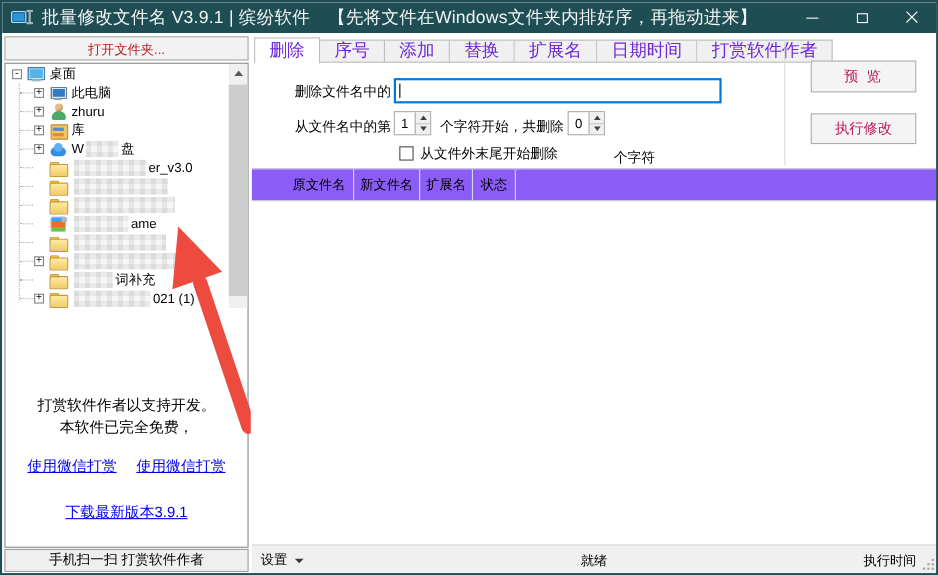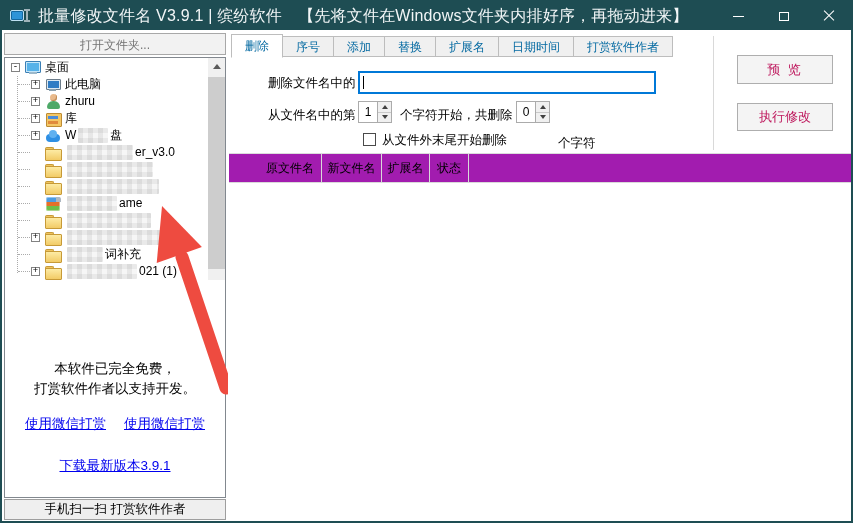--- a/index.html
+++ b/index.html
@@ -21,21 +21,21 @@
   .ctl-max i{display:block;width:10px;height:9px;border:1px solid #fff;}
   .ctl-close i{position:absolute;left:16px;top:13px;width:14px;height:1px;background:#fff;}
   .ctl-close i.b1{transform:rotate(45deg);}
   .ctl-close i.b2{transform:rotate(-45deg);}
 
   
   .left{position:absolute;left:0;top:28px;width:226px;height:491px;background:#fff;}
   .right{position:absolute;left:227px;top:28px;width:622px;height:491px;background:#fff;}
 
   
-  .openbtn{position:absolute;left:2px;right:2px;top:3px;height:22px;background:#F2F2F2;border:1px solid #A8A8A8;font-size:12px;color:#737373;line-height:20px;font-family:inherit;}
+  .openbtn{position:absolute;left:2px;right:2px;top:3px;height:22px;background:#F2F2F2;border:1px solid #A8A8A8;font-size:12px;color:#b91c1c;line-height:20px;font-family:inherit;}
   .treebox{position:absolute;left:2px;right:2px;top:27px;height:441px;border:1px solid #82888F;background:#fff;overflow:hidden;}
   .tree{position:absolute;left:0;top:1px;right:18px;}
   .vline{position:absolute;left:12px;top:18px;height:197px;border-left:1px dotted #ABABAB;}
   .trow{display:flex;align-items:center;height:17px;padding-left:6px;font-size:12px;color:#000;position:relative;white-space:nowrap;}
   .trow.lvl1{padding-left:26px;}
   .hline{position:absolute;left:13px;top:8px;width:12px;border-top:1px dotted #ABABAB;}
   .exp{flex:none;width:9px;height:9px;border:1px solid #828282;background:#fff;font:9px/7px "Liberation Mono","DejaVu Sans Mono",monospace;text-align:center;margin-right:5px;color:#000;}
   .expsp{flex:none;width:14px;}
   .tl{line-height:17px;}
   .redact{flex:none;height:15px;margin:0 2px;border-radius:1px;
@@ -66,39 +66,39 @@
   .donate{position:absolute;left:0;right:0;top:301px;text-align:center;font-size:13.5px;color:#000;}
   .donate .dl{line-height:20px;}
   .dlinks{margin-top:16px;display:flex;justify-content:center;gap:18px;font-size:13.5px;}
   .dlinks2{margin-top:24px;font-size:13.5px;}
   a.lnk{color:#0000EE;text-decoration:underline;cursor:pointer;}
   .bottombar{position:absolute;left:2px;right:2px;top:469px;height:21px;background:#EFEFEF;border:1px solid #9E9E9E;text-align:center;font-size:12.5px;line-height:19px;color:#000;}
   .arrowsvg{position:absolute;left:0;top:0;width:226px;height:491px;pointer-events:none;}
 
   
   .tabstrip{position:absolute;left:2px;top:3px;height:24px;display:flex;align-items:flex-end;}
-  .tab{height:21px;padding:0 13px;background:#F0F0F0;border:1px solid #BDBDBD;border-left:none;font-size:12px;line-height:20px;color:#0369a1;}
+  .tab{height:21px;padding:0 13px;background:#F0F0F0;border:1px solid #BDBDBD;border-left:none;font-size:16px;line-height:20px;color:#6d28d9;}
   .tab:first-child{border-left:1px solid #BDBDBD;}
   .tab.active{height:24px;background:#fff;border:1px solid #BDBDBD;border-bottom:1px solid #fff;line-height:23px;position:relative;z-index:2;margin-bottom:-1px;}
   .flabel{position:absolute;font-size:12.5px;color:#000;white-space:nowrap;}
   .txtinput{position:absolute;left:129px;top:41px;width:298px;height:23px;border:2px solid #0078D7;background:#fff;}
   .caret{position:absolute;left:3px;top:3px;width:1px;height:13px;background:#000;}
   .spinner{position:absolute;width:34px;height:22px;border:1px solid #ABABAB;background:#fff;display:flex;}
   .spin-val{flex:1;font-size:12px;text-align:center;line-height:20px;}
   .spin-btns{width:14px;border-left:1px solid #ABABAB;display:flex;flex-direction:column;background:#F0F0F0;}
   .spin-up,.spin-dn{flex:1;display:flex;align-items:center;justify-content:center;}
   .spin-up::before{content:"";border-left:3px solid transparent;border-right:3px solid transparent;border-bottom:4px solid #404040;}
   .spin-dn::before{content:"";border-left:3px solid transparent;border-right:3px solid transparent;border-top:4px solid #404040;}
   .spin-dn{border-top:1px solid #C9C9C9;}
   .checkbox{position:absolute;left:134px;top:103px;width:13px;height:13px;border:1px solid #4A4A4A;background:#fff;}
   .vdivider{position:absolute;left:484px;top:6px;height:114px;border-left:1px solid #D9D9D9;}
   .abtn{position:absolute;left:508px;width:96px;background:#F4F4F4;border:1px solid #AEAEAE;font-size:13px;color:#be185d;text-align:center;font-family:inherit;}
   .abtn.preview{top:25px;height:29px;letter-spacing:2px;}
   .abtn.exec{top:73px;height:28px;}
-  .thead{position:absolute;left:0;right:0;top:123px;height:30px;border-top:1px solid #DCDCDC;border-bottom:1px solid #D9D9D9;display:flex;align-items:stretch;background:#a21caf;}
+  .thead{position:absolute;left:0;right:0;top:123px;height:30px;border-top:1px solid #DCDCDC;border-bottom:1px solid #D9D9D9;display:flex;align-items:stretch;background:#8b5cf6;}
   .th{font-size:12px;color:#000;display:flex;align-items:center;justify-content:center;border-right:1px solid #D9D9D9;}
   .th.c0{width:30px;border-right:none;}
   .th.c1{width:63px;}
   .th.c2{width:60px;}
   .th.c3{width:48px;}
   .th.c4{width:39px;}
   .tbody{position:absolute;left:0;right:0;top:153px;bottom:26px;background:#fff;}
   .statusbar{position:absolute;left:0;right:0;bottom:0;height:26px;background:#F0F0F0;border-top:1px solid #D7D7D7;font-size:12px;color:#000;}
   .sb-settings{position:absolute;left:8px;top:5px;display:flex;align-items:center;gap:7px;}
   .sb-caret{width:0;height:0;border-left:4px solid transparent;border-right:4px solid transparent;border-top:4px solid #3A3A3A;}
@@ -222,22 +222,22 @@
             <span class="ic ic-folder"></span>
             <span class="redact" style="width: 70px;"></span>
             <span class="tl">021 (1)</span>
           </div>
         </div>
       <div class="scroll">
         <div class="s-up"></div>
         <div class="s-thumb"></div>
       </div>
       <div class="donate">
+        <div class="dl">打赏软件作者以支持开发。</div>
         <div class="dl">本软件已完全免费，</div>
-        <div class="dl">打赏软件作者以支持开发。</div>
         <div class="dlinks">
           <a class="lnk">使用微信打赏</a>
           <a class="lnk">使用微信打赏</a>
         </div>
         <div class="dlinks2">
           <a class="lnk">下载最新版本3.9.1</a>
         </div>
       </div>
     </div>
 
@@ -292,14 +292,23 @@
 
     <div class="thead">
         <div class="th c0"></div>
         <div class="th c1">原文件名</div>
         <div class="th c2">新文件名</div>
         <div class="th c3">扩展名</div>
         <div class="th c4">状态</div>
       </div>
     <div class="tbody"></div>
 
+    <div class="statusbar">
+      <span class="sb-settings">
+        <span>设置</span>
+        <span class="sb-caret"></span>
+      </span>
+      <span class="sb-ready">就绪</span>
+      <span class="sb-time">执行时间</span>
+      <span class="grip"></span>
+    </div>
   </div>
 </div>
 
 </body></html>

